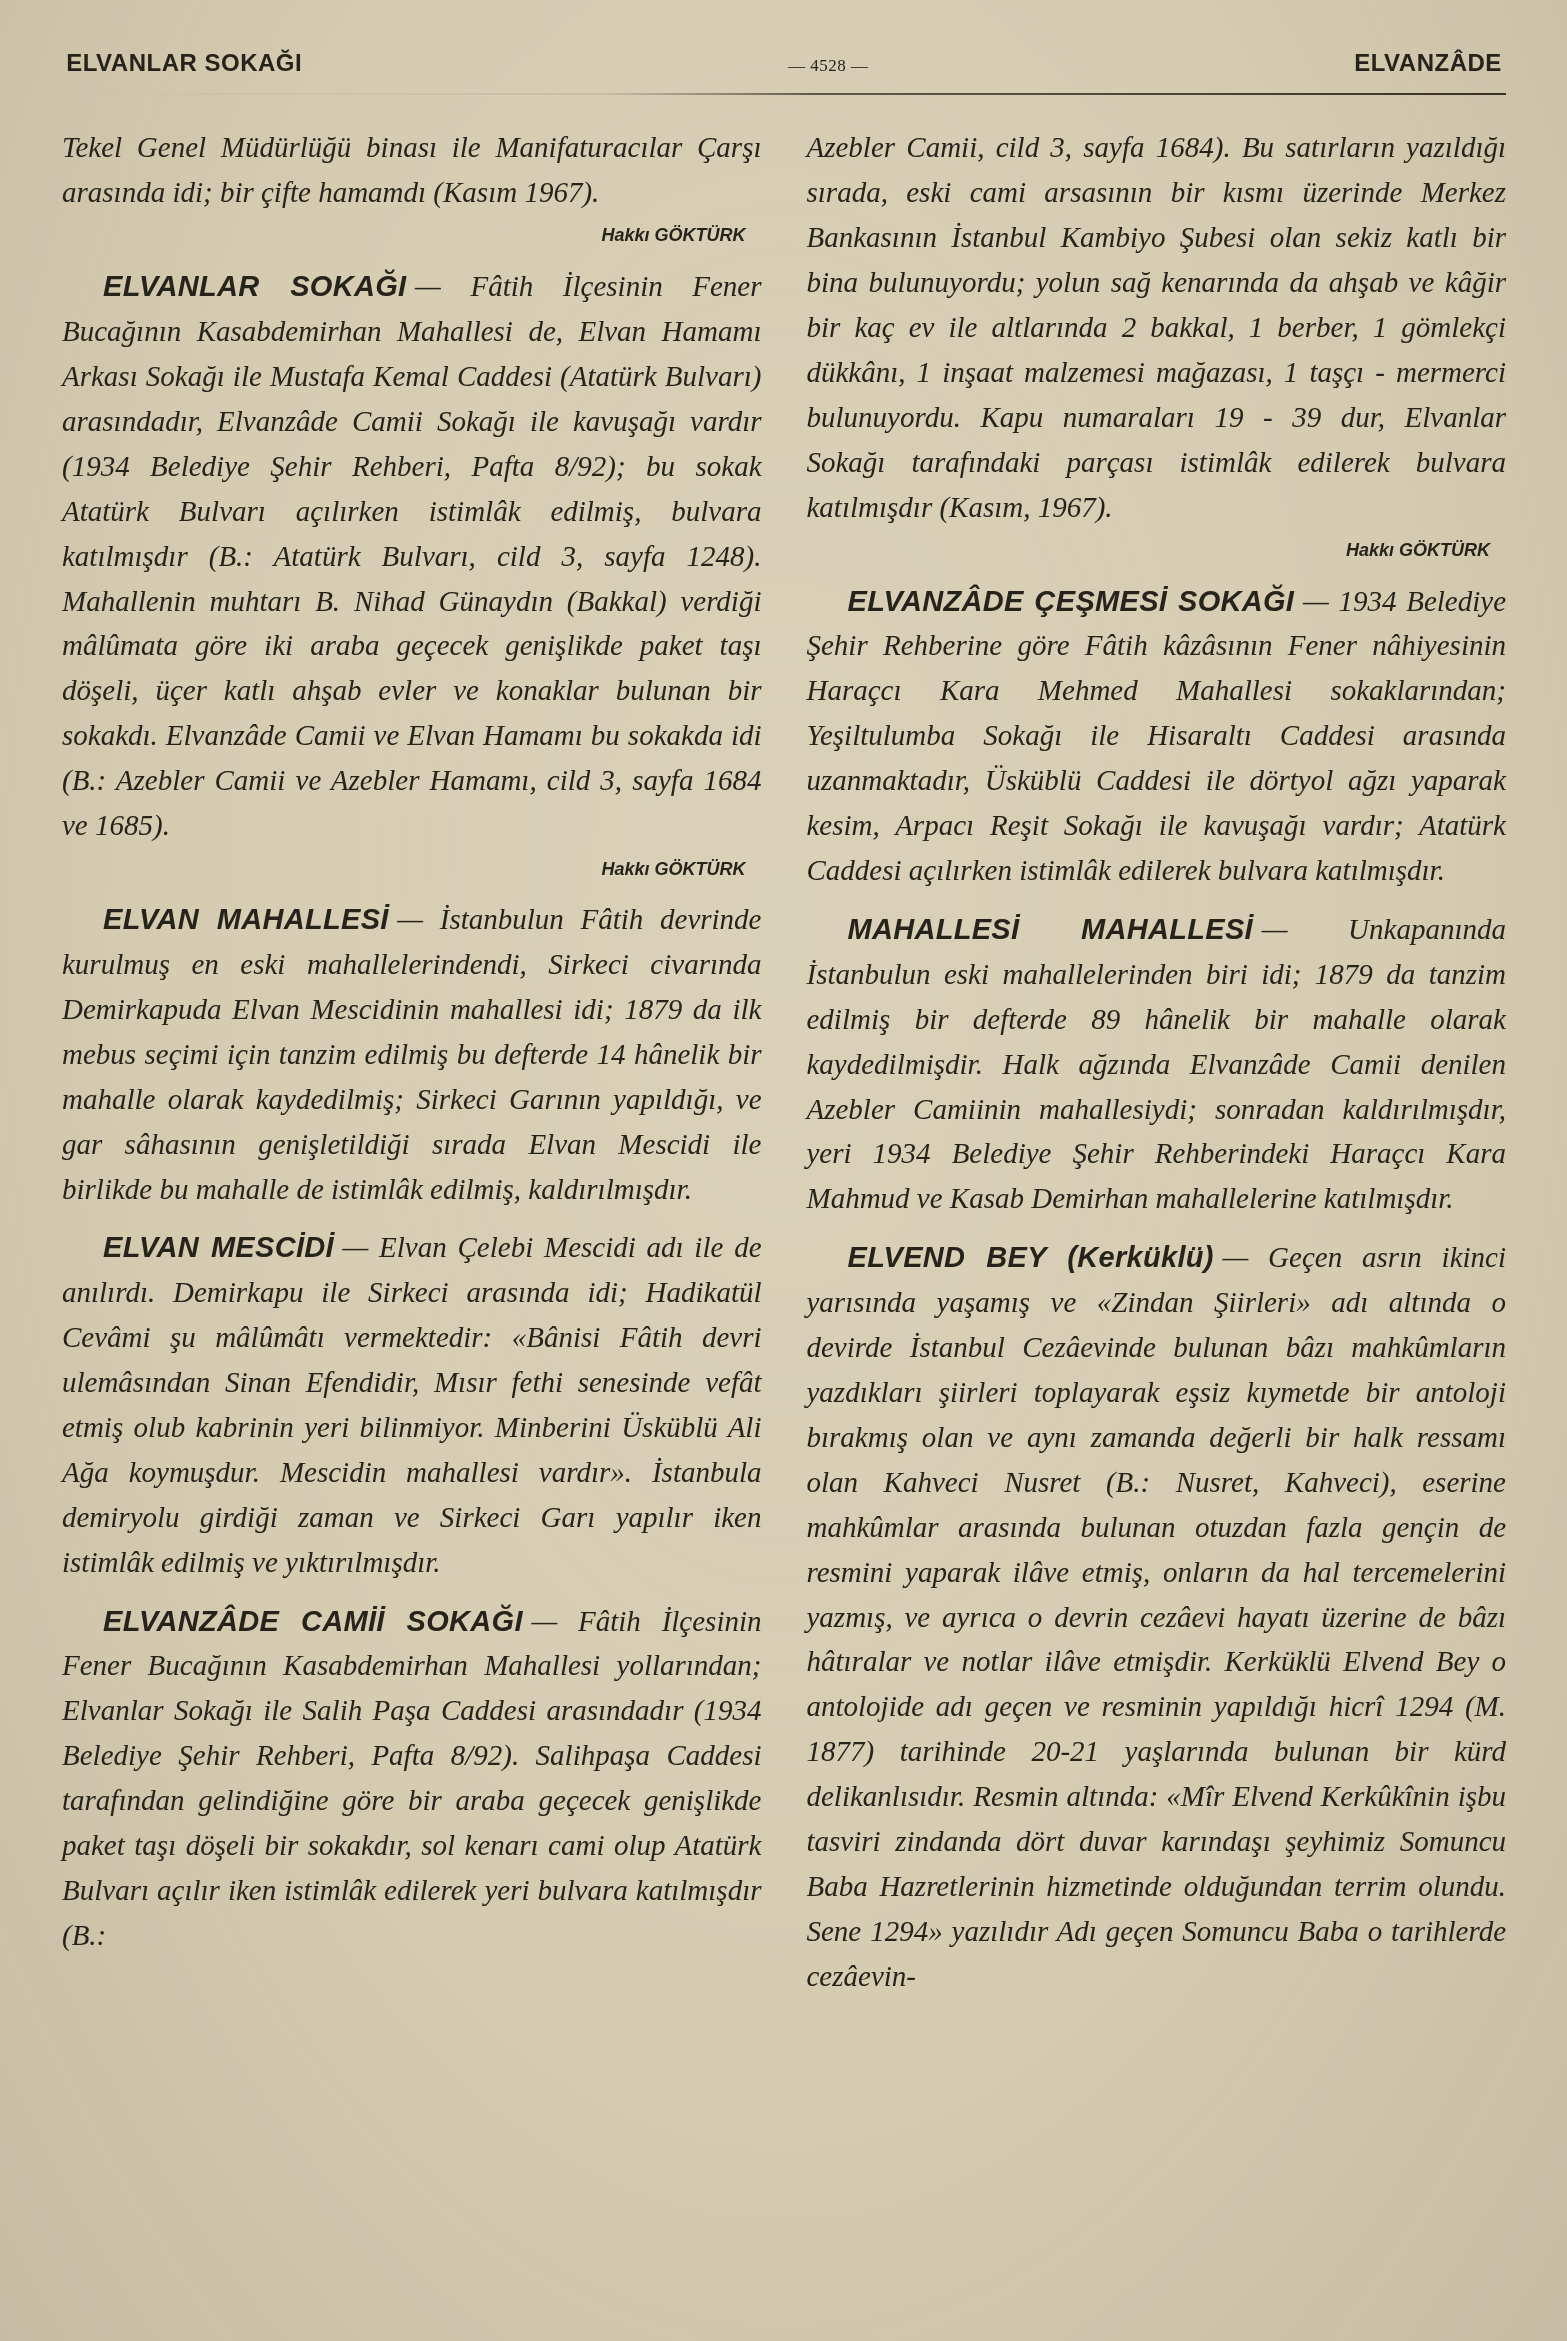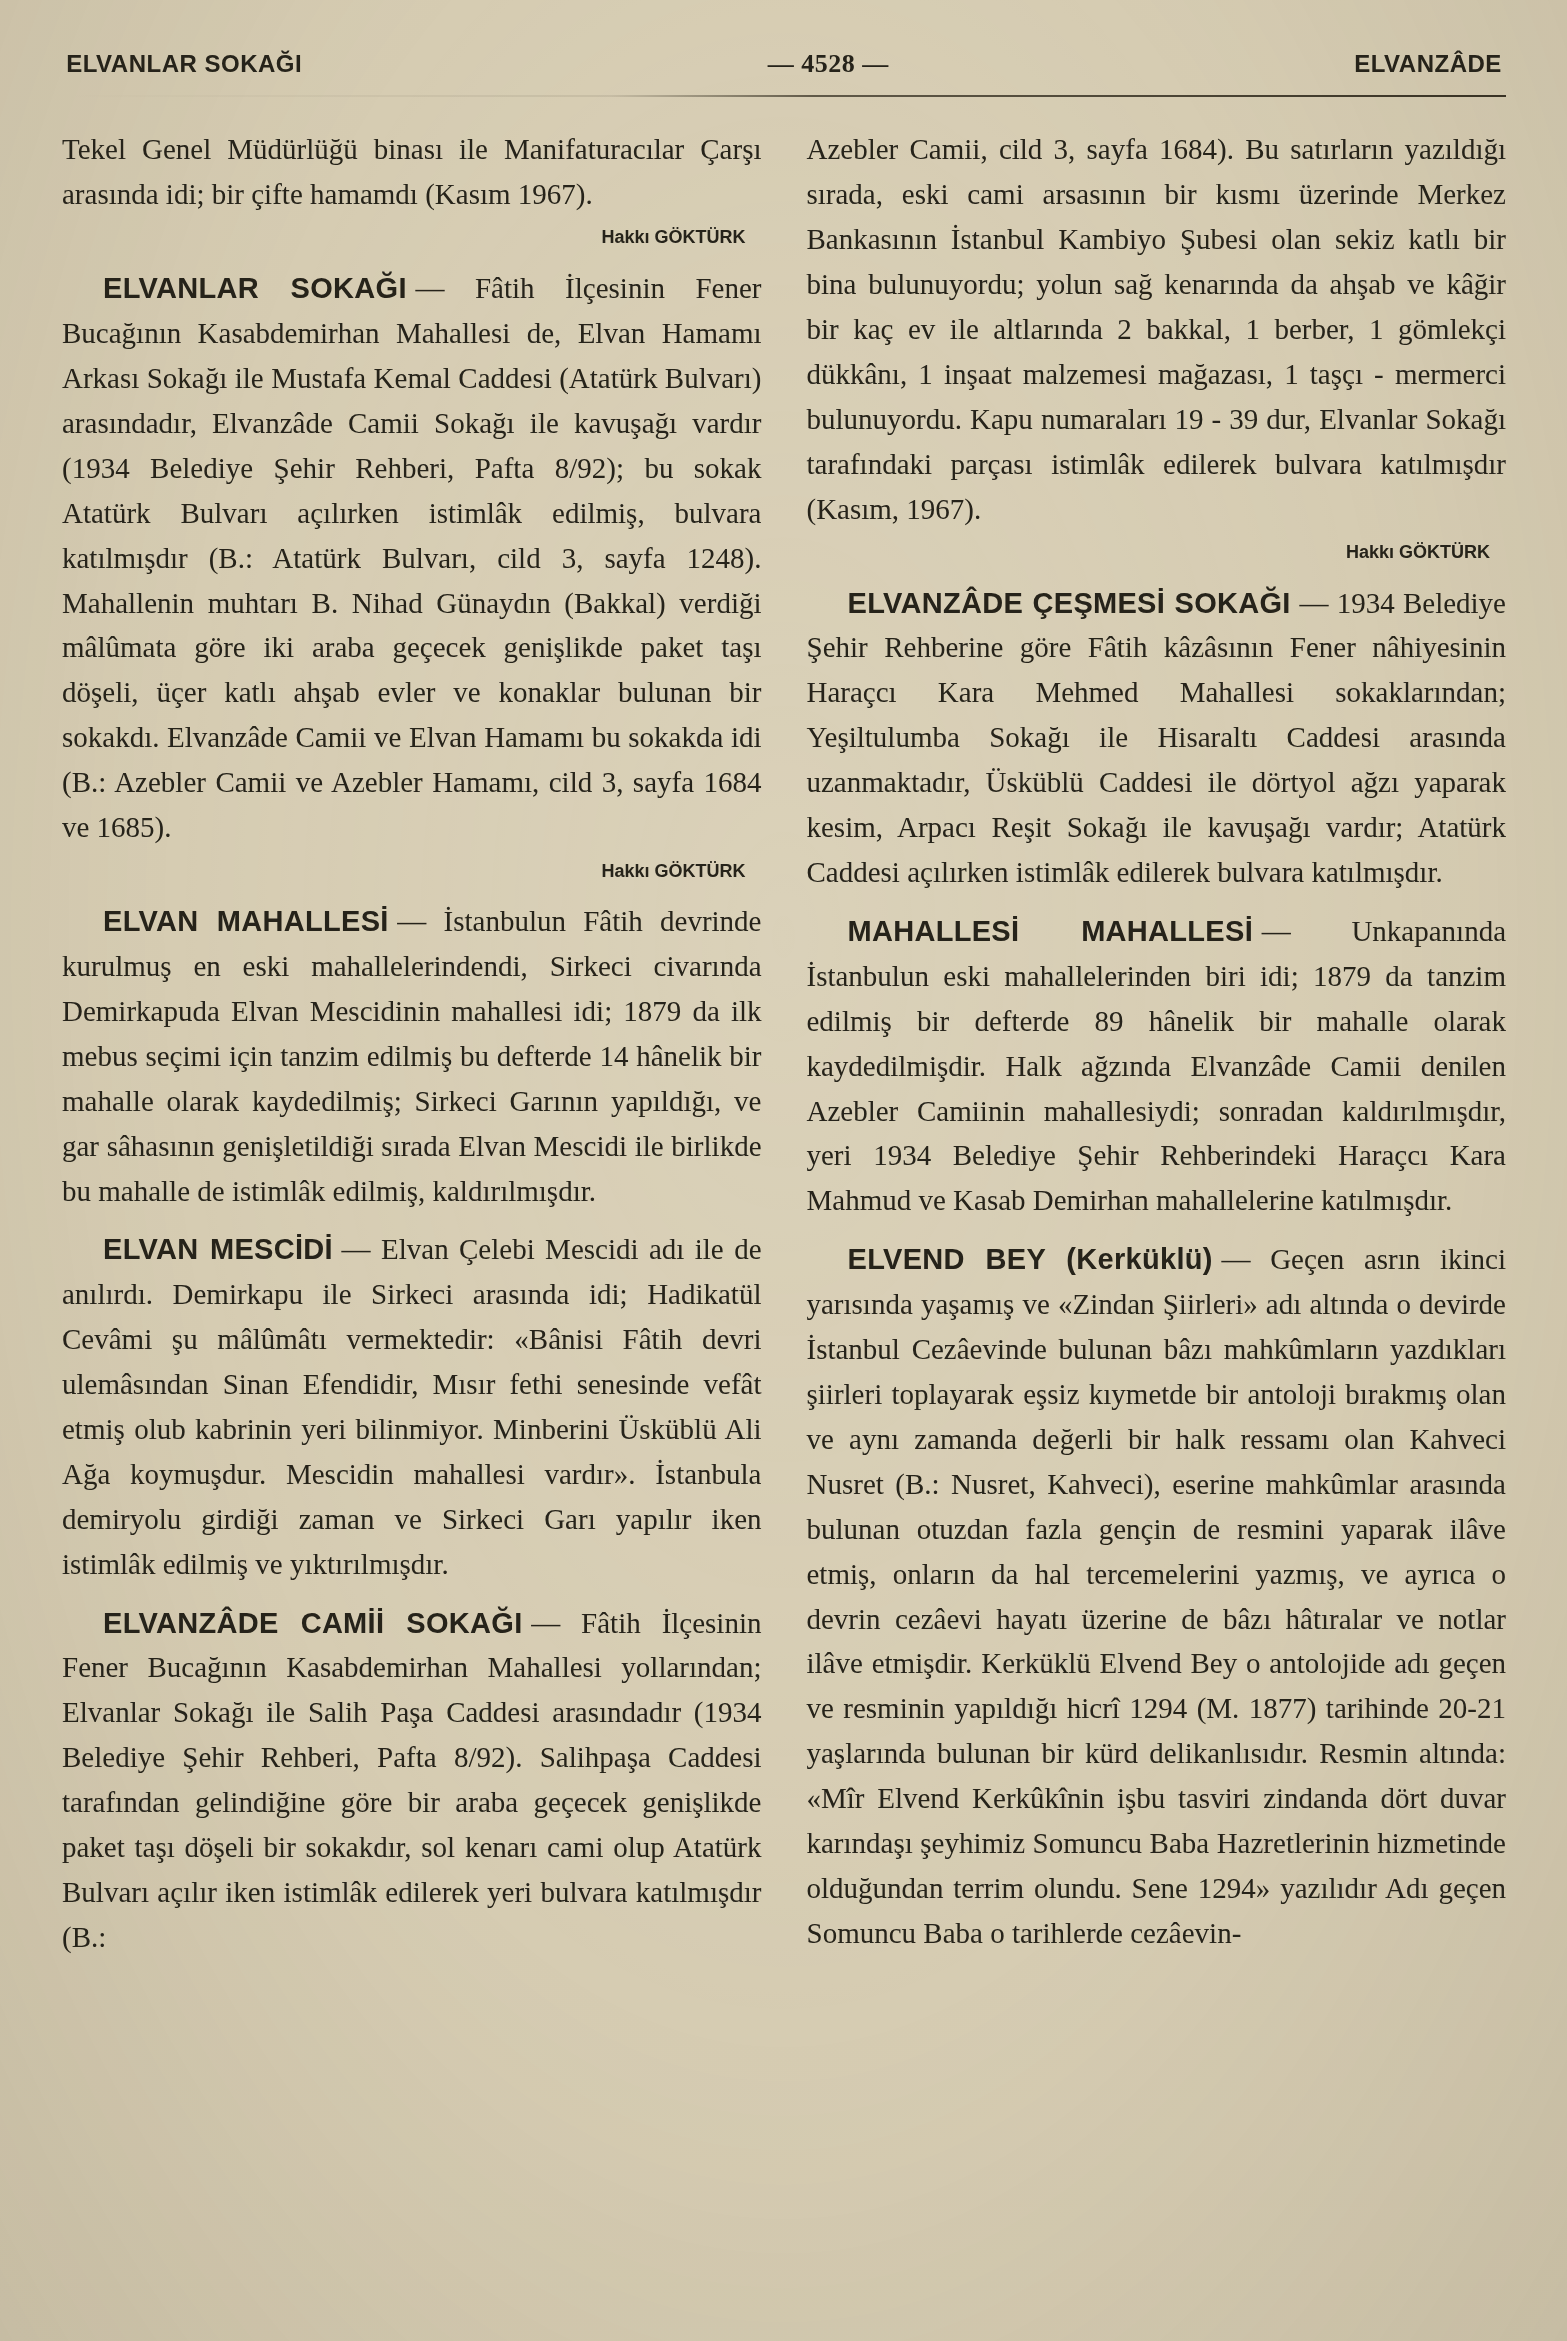--- a/index.html
+++ b/index.html
@@ -26,42 +26,43 @@
     justify-content: space-between;
     align-items: baseline;
     font-family: "Liberation Sans", "DejaVu Sans", sans-serif;
     font-weight: bold;
     font-size: 24px;
     letter-spacing: 0.5px;
     padding: 0 4.2px 16px 4.2px;
   }
   .running-head .center {
     font-family: "Liberation Serif", "DejaVu Serif", serif;
-    font-weight: bold;
-    font-size: 26px;
+    font-weight: normal;
+    font-size: 17px;
   }
   .head-rule {
     height: 2.1px;
     background: linear-gradient(to right,
       rgba(56,50,36,0.0) 0%,
       rgba(56,50,36,0.10) 38%,
       rgba(56,50,36,0.75) 52%,
       #383224 100%);
     margin: 0 0 30px 0;
   }
   .columns {
     display: flex;
     gap: 45px;
   }
   .col {
     flex: 1 1 0;
     text-align: justify;
     font-size: 29px;
     line-height: 1.55;
     hyphens: auto;
+    font-style: italic;
   }
   .col p { margin: 0; }
   p.cont { text-indent: 0; }
   p.entry {
     text-indent: 41px;
     margin-top: 13.7px;
   }
   .lead {
     font-family: "Liberation Sans", "DejaVu Sans", sans-serif;
     font-weight: bold;

